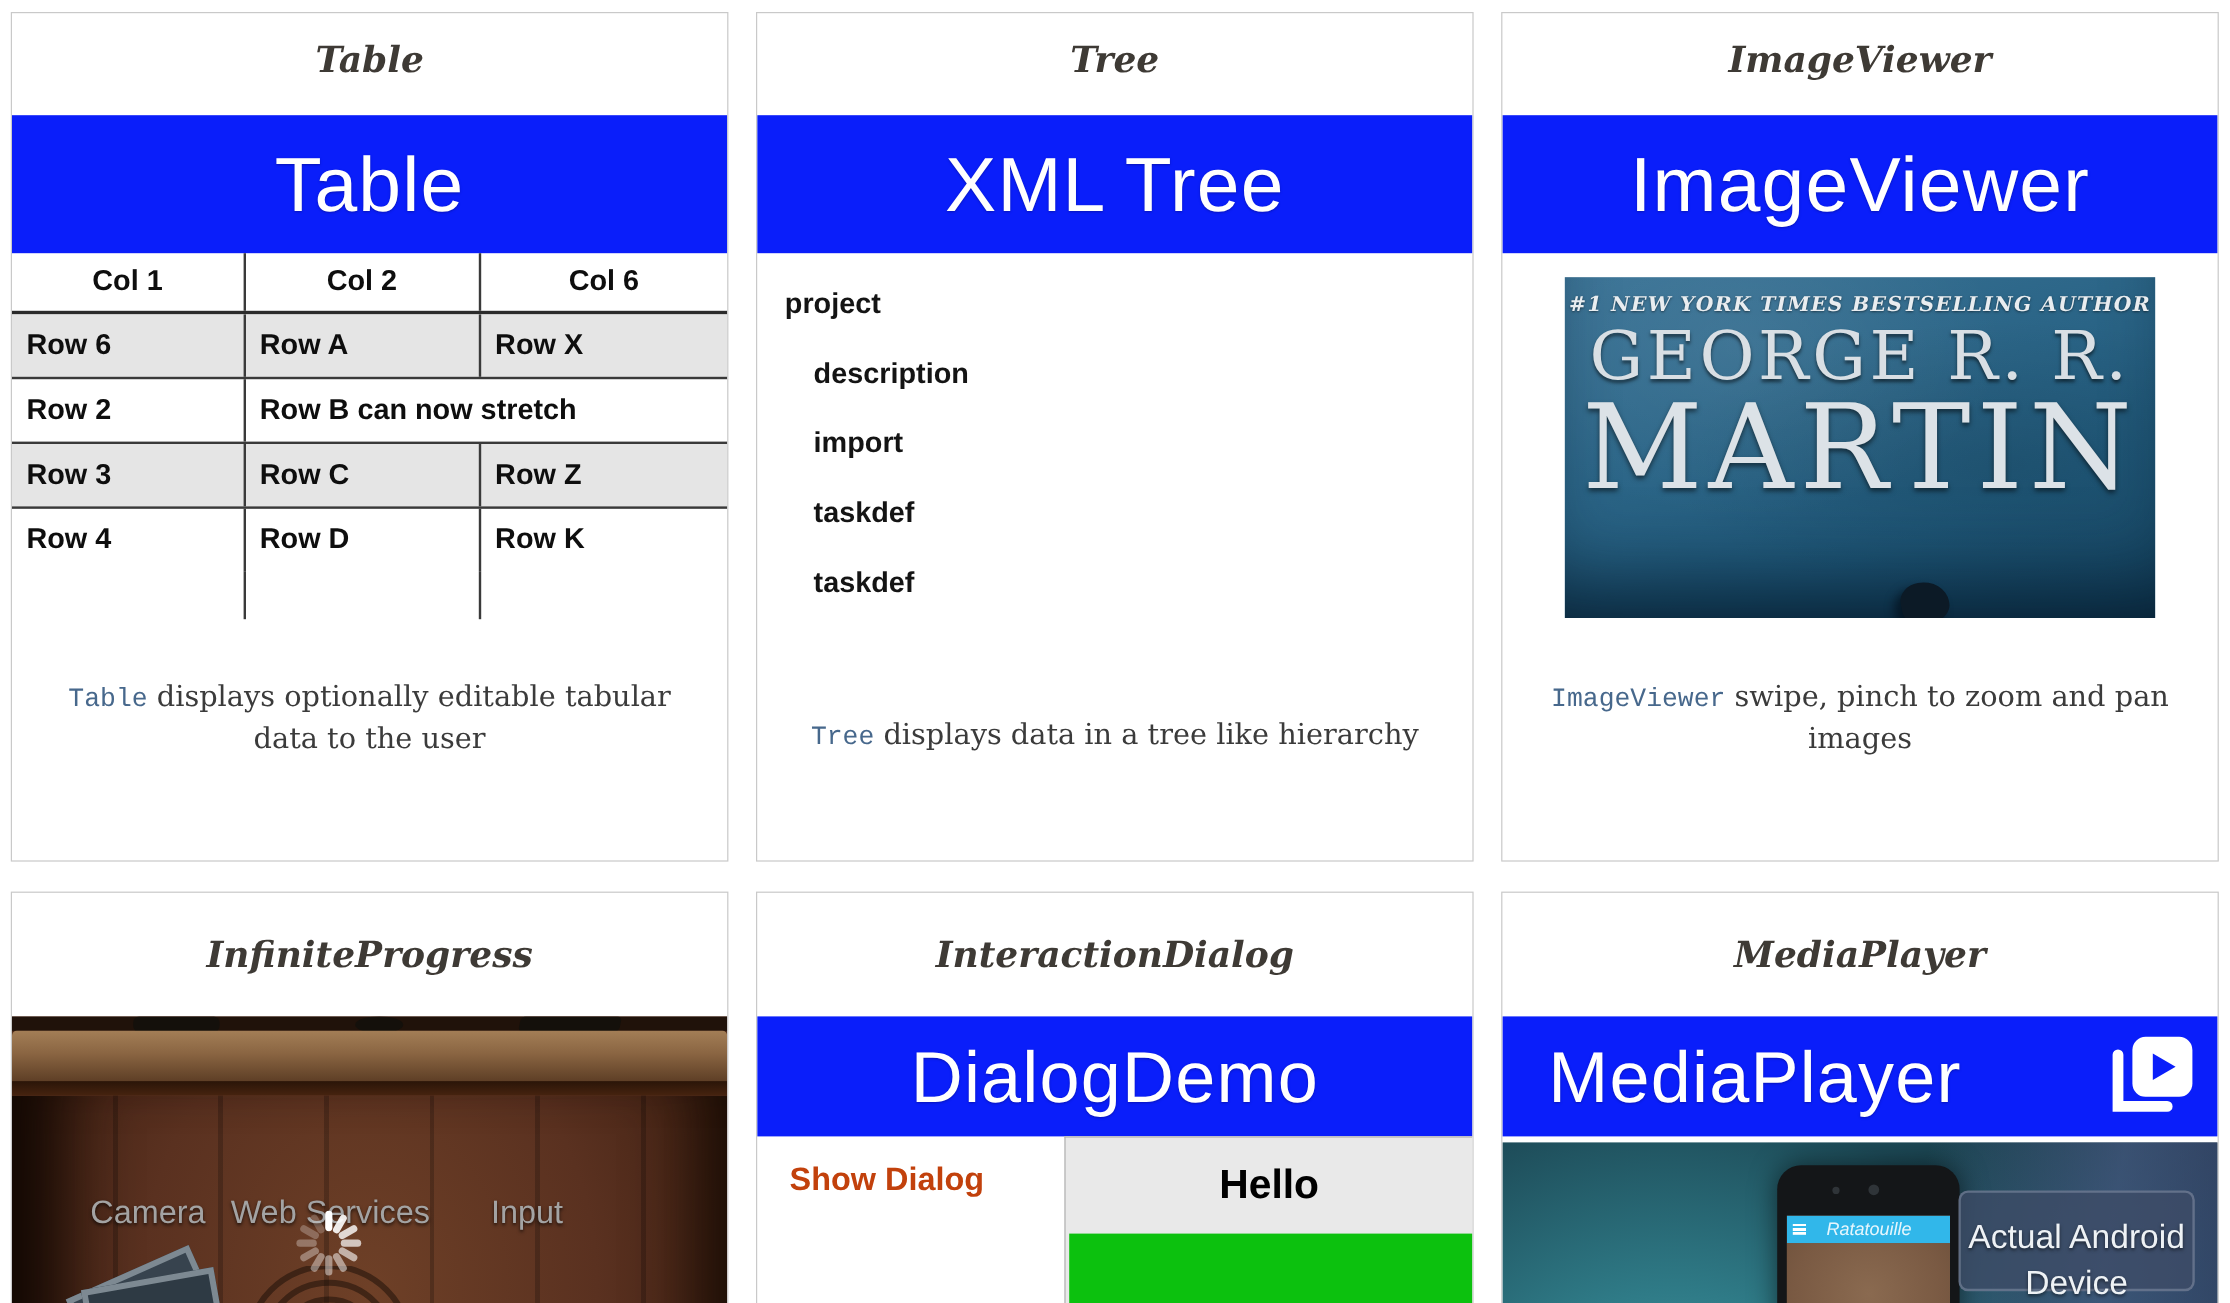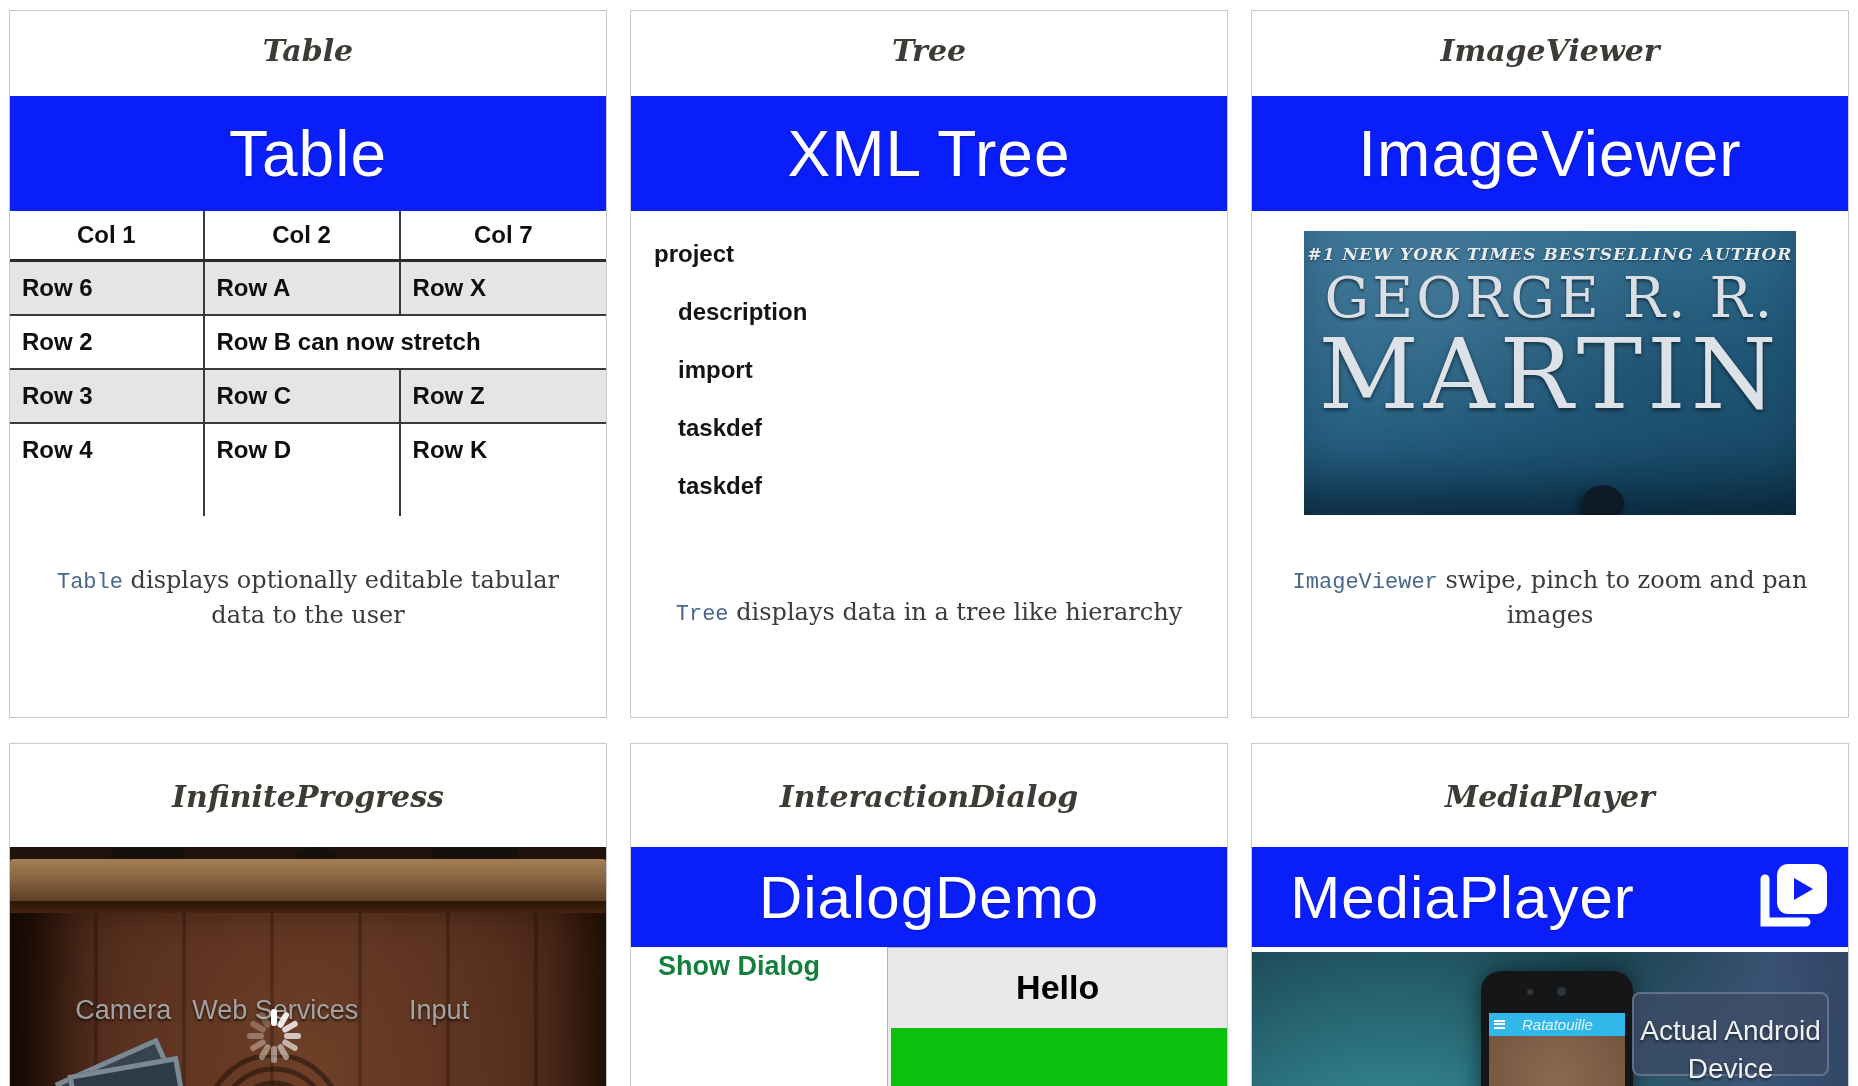--- a/index.html
+++ b/index.html
@@ -75,21 +75,21 @@
   .icon-photos{position:absolute;left:19%;top:192px;width:120px;height:110px;transform:translateX(-50%);}
   .icon-photos .ph{position:absolute;width:102px;height:64px;background:#37434e;border:5px solid #7d8992;}
   .icon-photos .ph.p1{left:2px;top:18px;transform:rotate(-24deg);}
   .icon-photos .ph.p2{left:10px;top:26px;transform:rotate(-10deg);background:#2e3a44;}
   .spinner,.radar{position:absolute;left:44.3%;transform:translateX(-50%);}
   .spinner{top:160px;}
   .radar{top:208px;}
 
   
   .dialog-row{flex:1 1 auto;position:relative;}
-  .show-dialog{position:absolute;left:27px;top:4px;font-weight:bold;font-size:27px;color:#15803d;cursor:pointer;
+  .show-dialog{position:absolute;left:27px;top:21px;font-weight:bold;font-size:27px;color:#c2410c;cursor:pointer;
                background:none;border:none;padding:0;font-family:"Liberation Sans",sans-serif;}
   .dialog-panel{position:absolute;right:0;top:0;bottom:-20px;width:57%;background:#e9e9e9;
                 border:1px solid #b2b2b2;border-right:none;box-sizing:border-box;}
   .dialog-title{text-align:center;font-weight:bold;font-size:34px;color:#000;padding:20px 0 21px;}
   .dialog-green{margin-left:3px;height:320px;background:#0cc10e;}
 
   
   .mp-icon{position:absolute;right:16px;top:50%;transform:translateY(-50%);}
   .media{flex:1 1 auto;position:relative;overflow:hidden;margin-top:5px;
       background:linear-gradient(100deg,rgba(0,0,0,0) 52%,rgba(92,107,160,.50) 76%,rgba(62,72,118,.55) 100%),
@@ -117,21 +117,21 @@
 
   <section class="card">
     <h2 class="card-title">Table</h2>
     <div class="banner">
       <span>Table</span>
     </div>
     <div class="demo-table">
       <div class="t-row t-head">
         <div class="t-cell">Col 1</div>
         <div class="t-cell">Col 2</div>
-        <div class="t-cell">Col 7</div>
+        <div class="t-cell">Col 6</div>
       </div>
       <div class="t-row data shaded">
         <div class="t-cell">Row 6</div>
         <div class="t-cell">Row A</div>
         <div class="t-cell">Row X</div>
       </div>
       <div class="t-row data">
         <div class="t-cell">Row 2</div>
         <div class="t-cell spanned">Row B can now stretch</div>
       </div>

